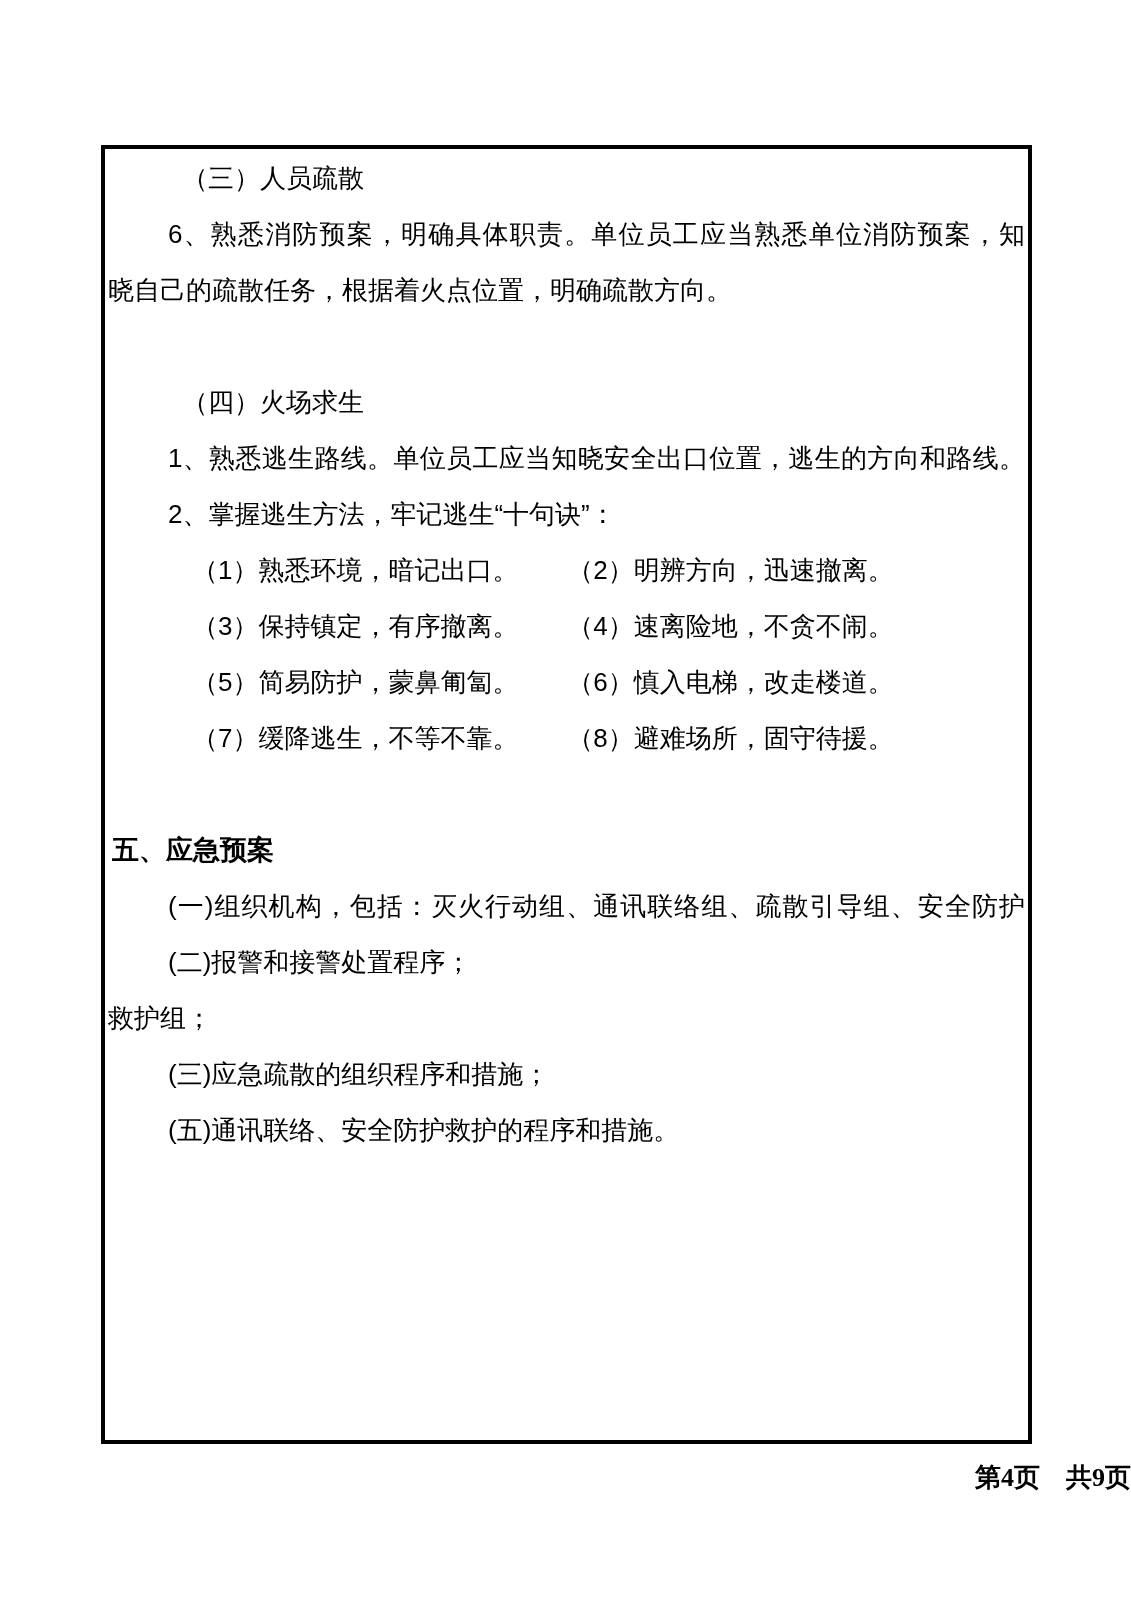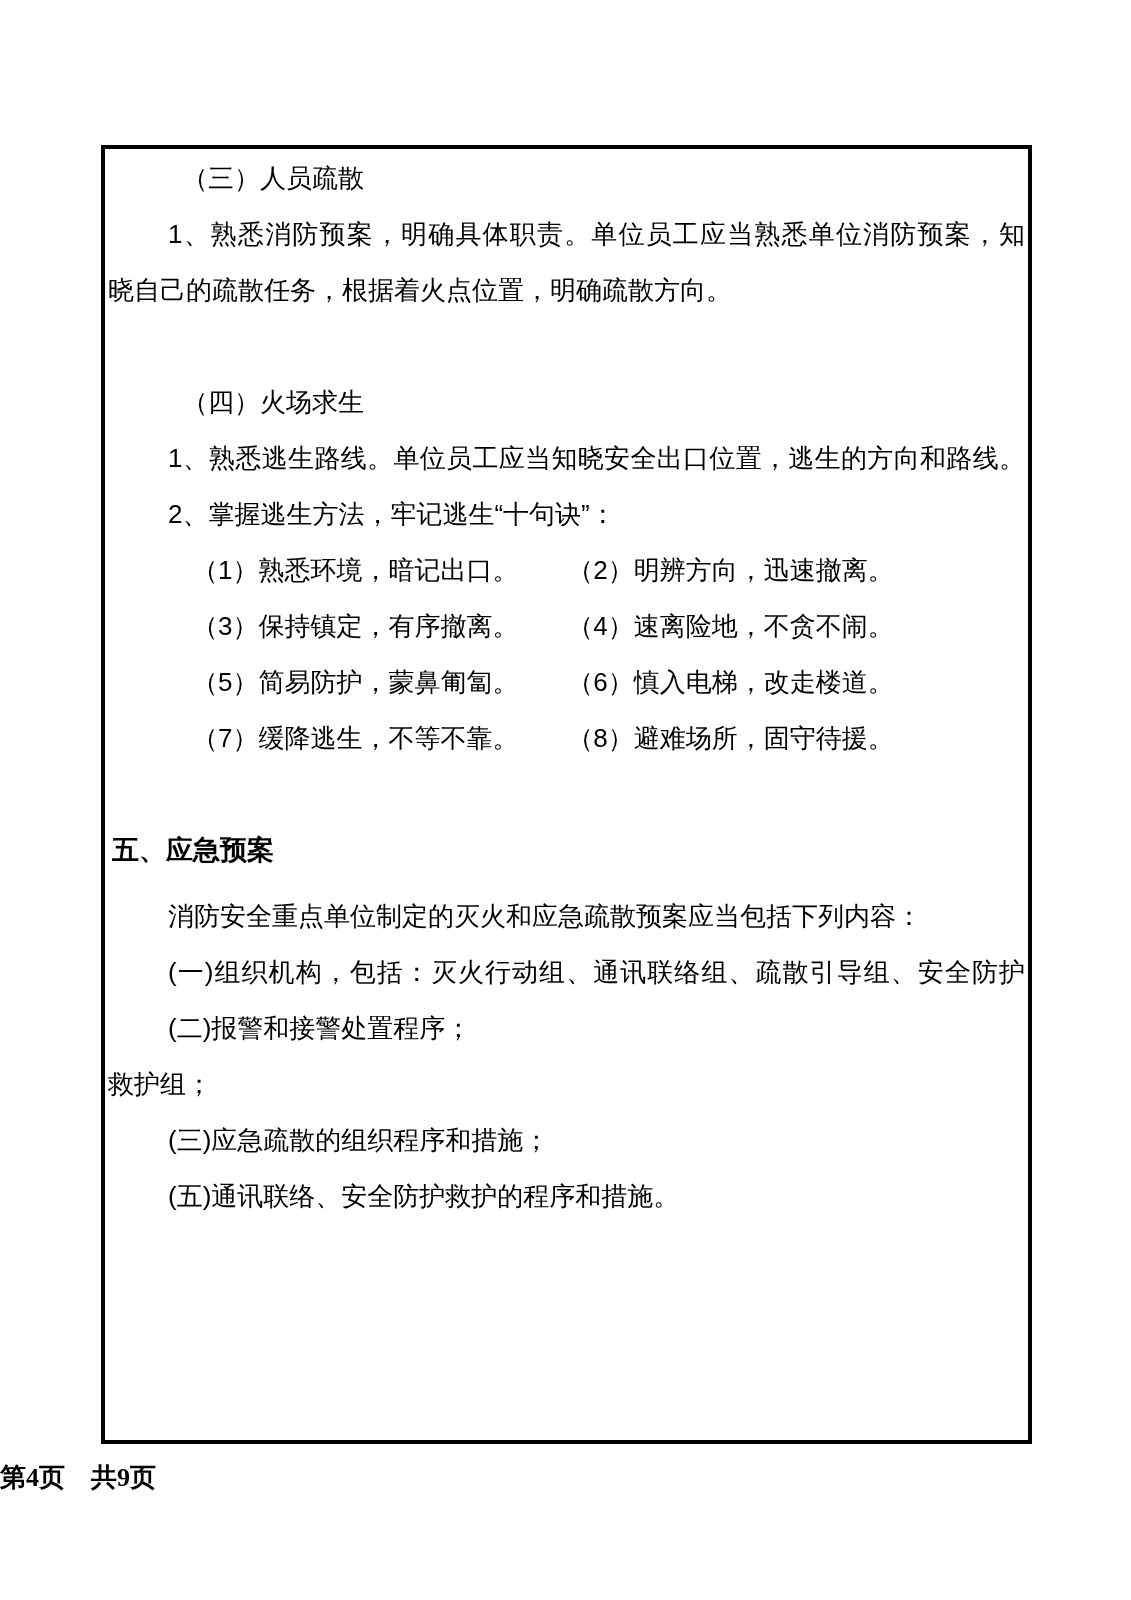--- a/index.html
+++ b/index.html
@@ -41,36 +41,36 @@
     display: inline-block;
     width: 368px;
     white-space: nowrap;
   }
   .rule-right { white-space: nowrap; }
   .footer {
     position: absolute;
     left: 0; top: 1450px;
     width: 100%; height: 56px;
     line-height: 56px;
-    text-align: left;
+    text-align: right;
     font-family: "Liberation Serif", serif;
     font-weight: bold;
     font-size: 26px;
     color: #000000;
   }
 </style>
 </head>
 <body>
 
 <div class="page">
 
   <div class="doc-box">
 
     <div class="line heading">（三）人员疏散</div>
-    <div class="line indent fill">1、熟悉消防预案，明确具体职责。单位员工应当熟悉单位消防预案，知</div>
+    <div class="line indent fill">6、熟悉消防预案，明确具体职责。单位员工应当熟悉单位消防预案，知</div>
     <div class="line">晓自己的疏散任务，根据着火点位置，明确疏散方向。</div>
 
     <div class="spacer"></div>
 
     <div class="line heading">（四）火场求生</div>
     <div class="line indent fill">1、熟悉逃生路线。单位员工应当知晓安全出口位置，逃生的方向和路线。</div>
     <div class="line indent">2、掌握逃生方法，牢记逃生“十句诀”：</div>
 
     <div class="line rules">
       <span class="rule-left">（1）熟悉环境，暗记出口。</span>
@@ -85,21 +85,20 @@
       <span class="rule-right">（6）慎入电梯，改走楼道。</span>
     </div>
     <div class="line rules">
       <span class="rule-left">（7）缓降逃生，不等不靠。</span>
       <span class="rule-right">（8）避难场所，固守待援。</span>
     </div>
 
     <div class="spacer"></div>
 
     <div class="line h5">五、应急预案</div>
-    <div class="line indent mt10">消防安全重点单位制定的灭火和应急疏散预案应当包括下列内容：</div>
     <div class="line indent fill">(一)组织机构，包括：灭火行动组、通讯联络组、疏散引导组、安全防护</div>
     <div class="line indent">(二)报警和接警处置程序；</div>
     <div class="line">救护组；</div>
     <div class="line indent">(三)应急疏散的组织程序和措施；</div>
     <div class="line indent">(五)通讯联络、安全防护救护的程序和措施。</div>
 
   </div>
 
   <div class="footer">第4页　共9页</div>
 

